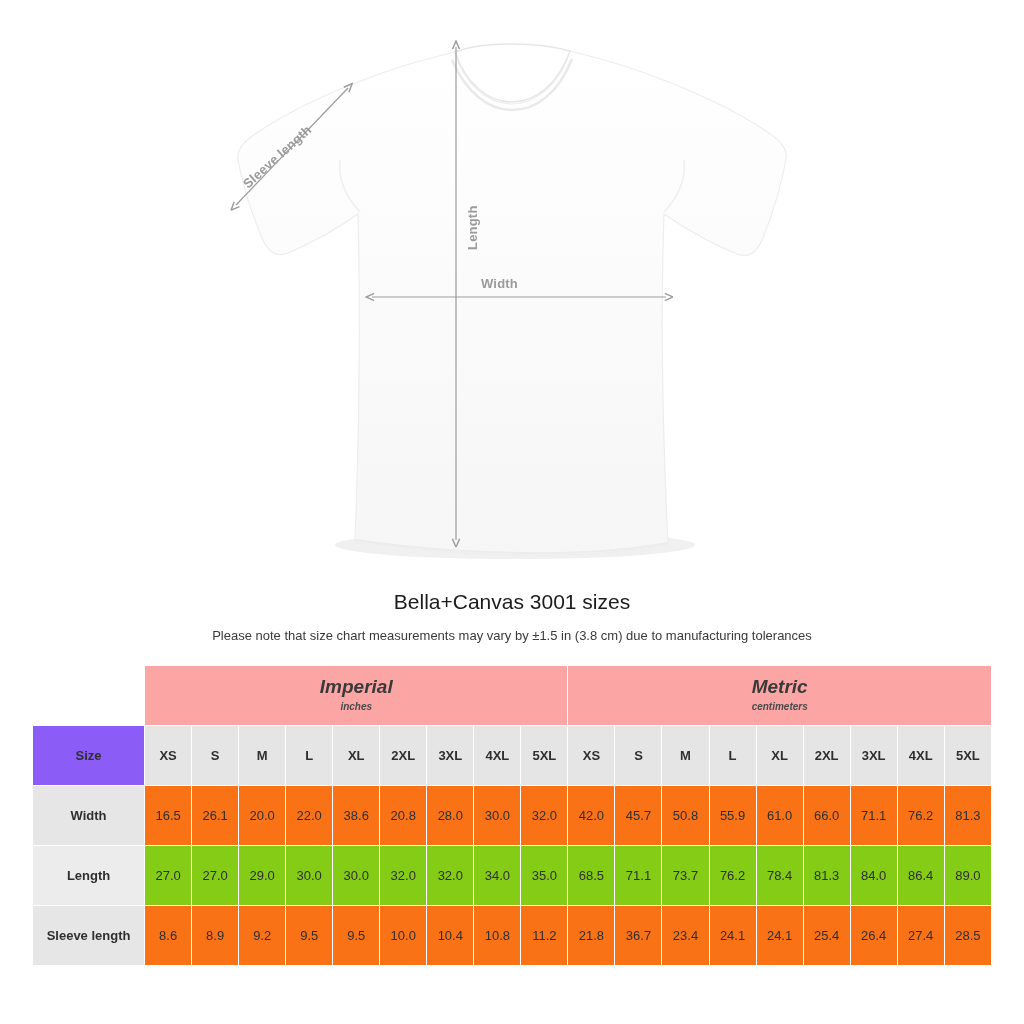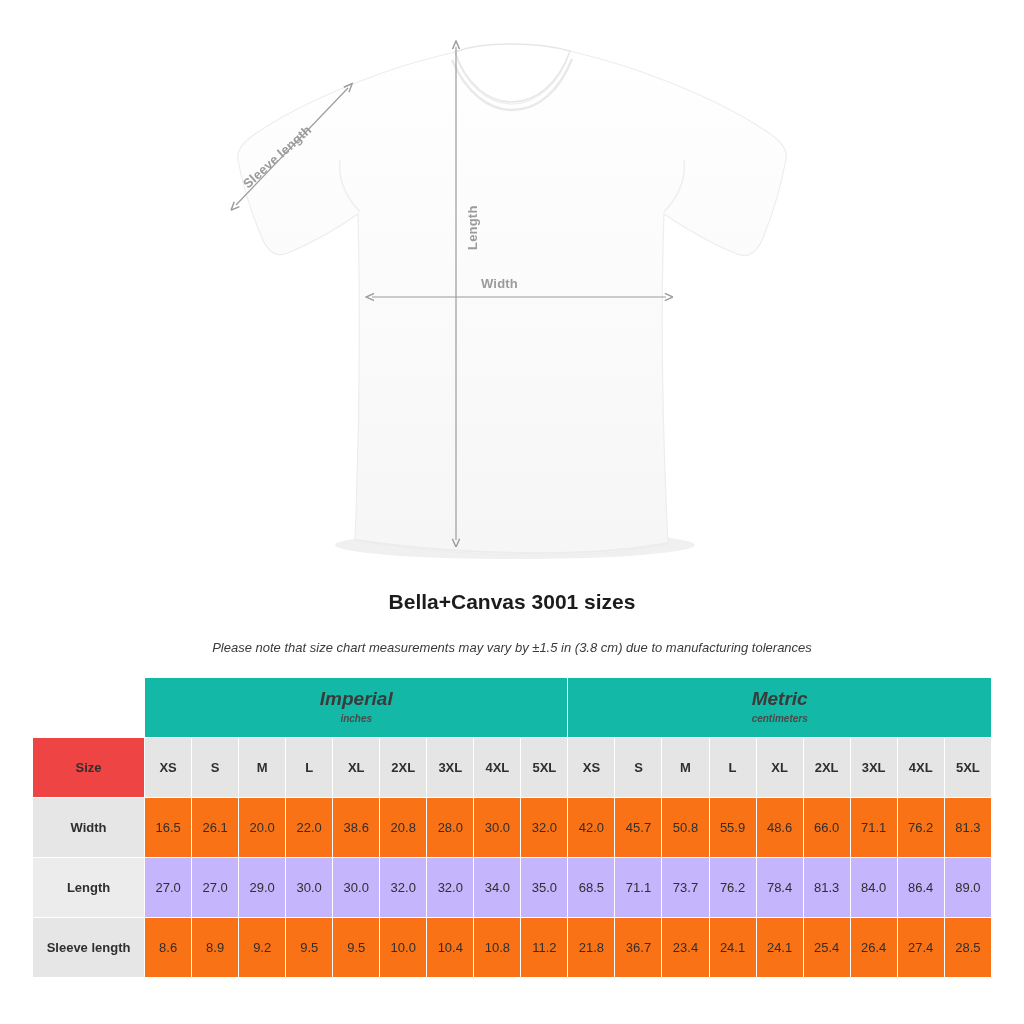--- a/index.html
+++ b/index.html
@@ -46,27 +46,26 @@
     transform-origin: left top;
   }
 
   
   .title-block {
     text-align: center;
     margin-top: 10px;
   }
   .chart-title {
     font-size: 21px;
-    font-weight: bold;
+    font-weight: normal;
     color: #1c1c1c;
-    margin: 0 0 26px 0;
+    margin: 0 0 14px 0;
   }
   .chart-note {
     font-size: 13px;
-    font-style: italic;
     color: #3a3a3a;
     margin: 0;
   }
 
   
   .table-wrap {
     margin: 22px auto 0 auto;
     width: 960px;
   }
   table.size-table {
@@ -77,21 +76,21 @@
   table.size-table th,
   table.size-table td {
     border: 1px solid #ffffff;
     text-align: center;
     font-size: 13px;
     color: #2f2f2f;
     padding: 0;
     height: 59px;
   }
   .unit-head {
-    background: #14b8a6;
+    background: #fca5a5;
     height: 82px;
   }
   .unit-head .unit-name {
     font-size: 19px;
     font-style: italic;
     font-weight: bold;
     color: #3a3a3a;
     line-height: 1.2;
   }
   .unit-head .unit-sub {
@@ -105,30 +104,30 @@
     border-color: #ffffff !important;
   }
   .head-row th {
     background: #e5e5e5;
     font-size: 13px;
     font-weight: bold;
     color: #2f2f2f;
     height: 54px;
   }
   .head-row th.size-col {
-    background: #ef4444;
+    background: #8b5cf6;
   }
   .row-label {
     background: #e6e6e6;
     font-weight: bold;
     font-size: 13px;
     color: #2f2f2f;
   }
   tr.band-a td.val { background: #f97316; }
-  tr.band-b td.val { background: #c4b5fd; }
+  tr.band-b td.val { background: #84cc16; }
   tr.band-a td.row-label { background: #e6e6e6; }
   tr.band-b td.row-label { background: #ececec; }
 
   col.size-colw { width: 112px; }
   col.datacolw { width: 47px; }
 </style>
 </head>
 <body>
 
 <div class="illustration">
@@ -264,21 +263,21 @@
         <td class="val">22.0</td>
         <td class="val">38.6</td>
         <td class="val">20.8</td>
         <td class="val">28.0</td>
         <td class="val">30.0</td>
         <td class="val">32.0</td>
         <td class="val">42.0</td>
         <td class="val">45.7</td>
         <td class="val">50.8</td>
         <td class="val">55.9</td>
-        <td class="val">48.6</td>
+        <td class="val">61.0</td>
         <td class="val">66.0</td>
         <td class="val">71.1</td>
         <td class="val">76.2</td>
         <td class="val">81.3</td>
       </tr>
       <tr class="band-b">
         <td class="row-label">Length</td>
         <td class="val">27.0</td>
         <td class="val">27.0</td>
         <td class="val">29.0</td>

